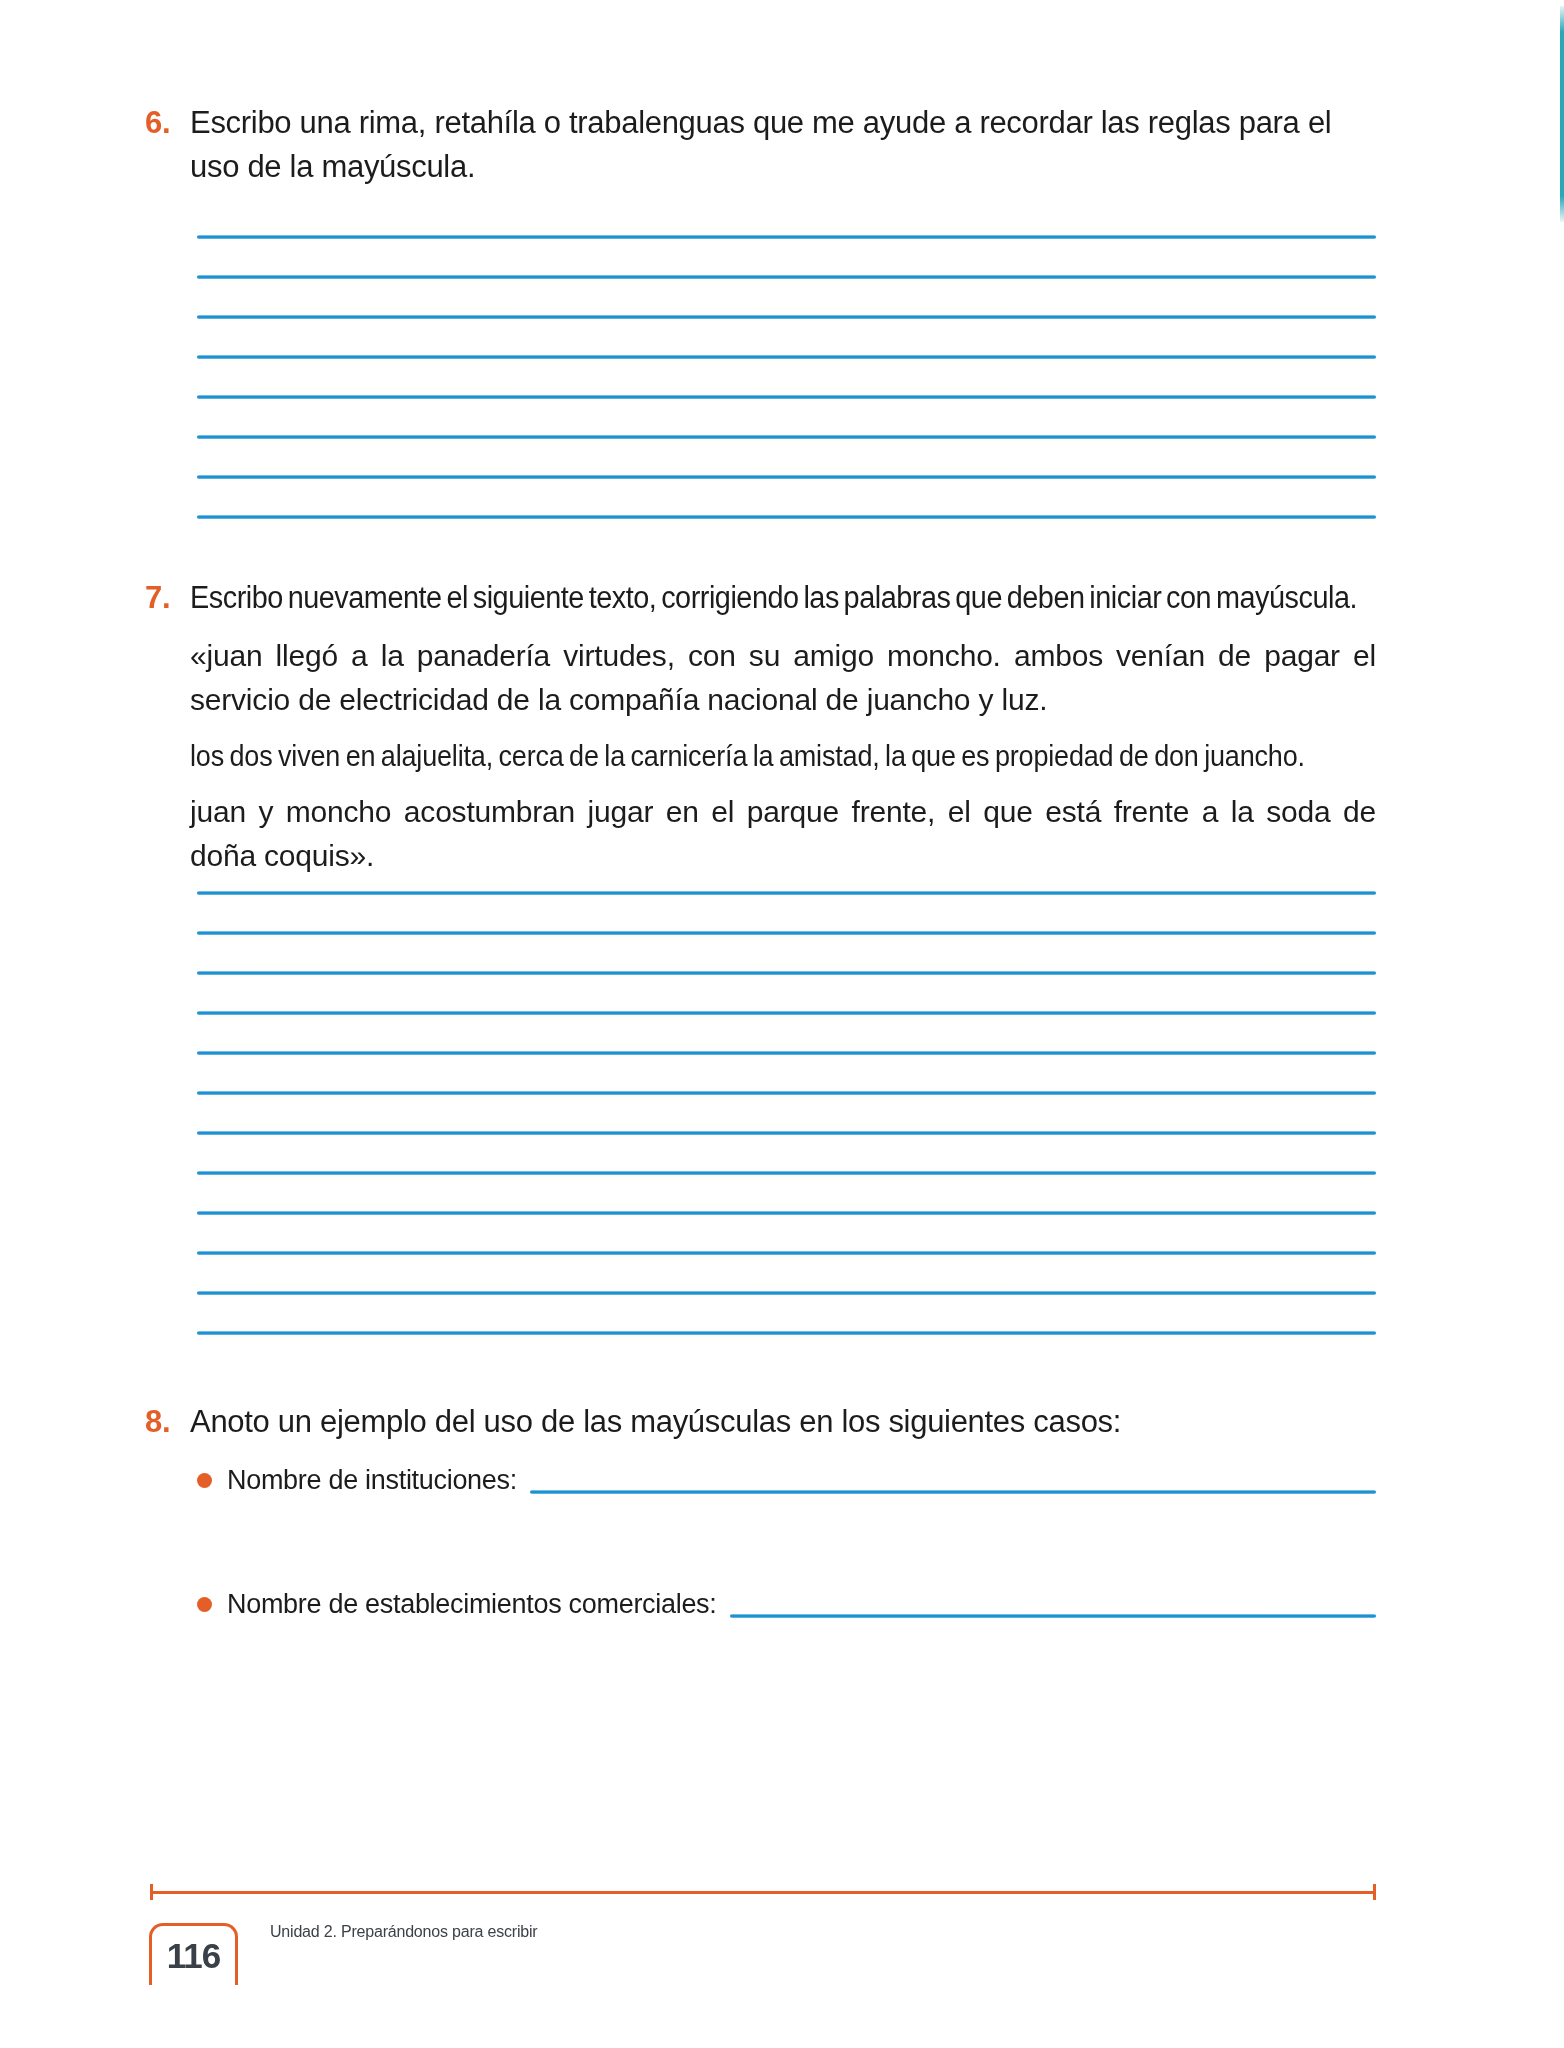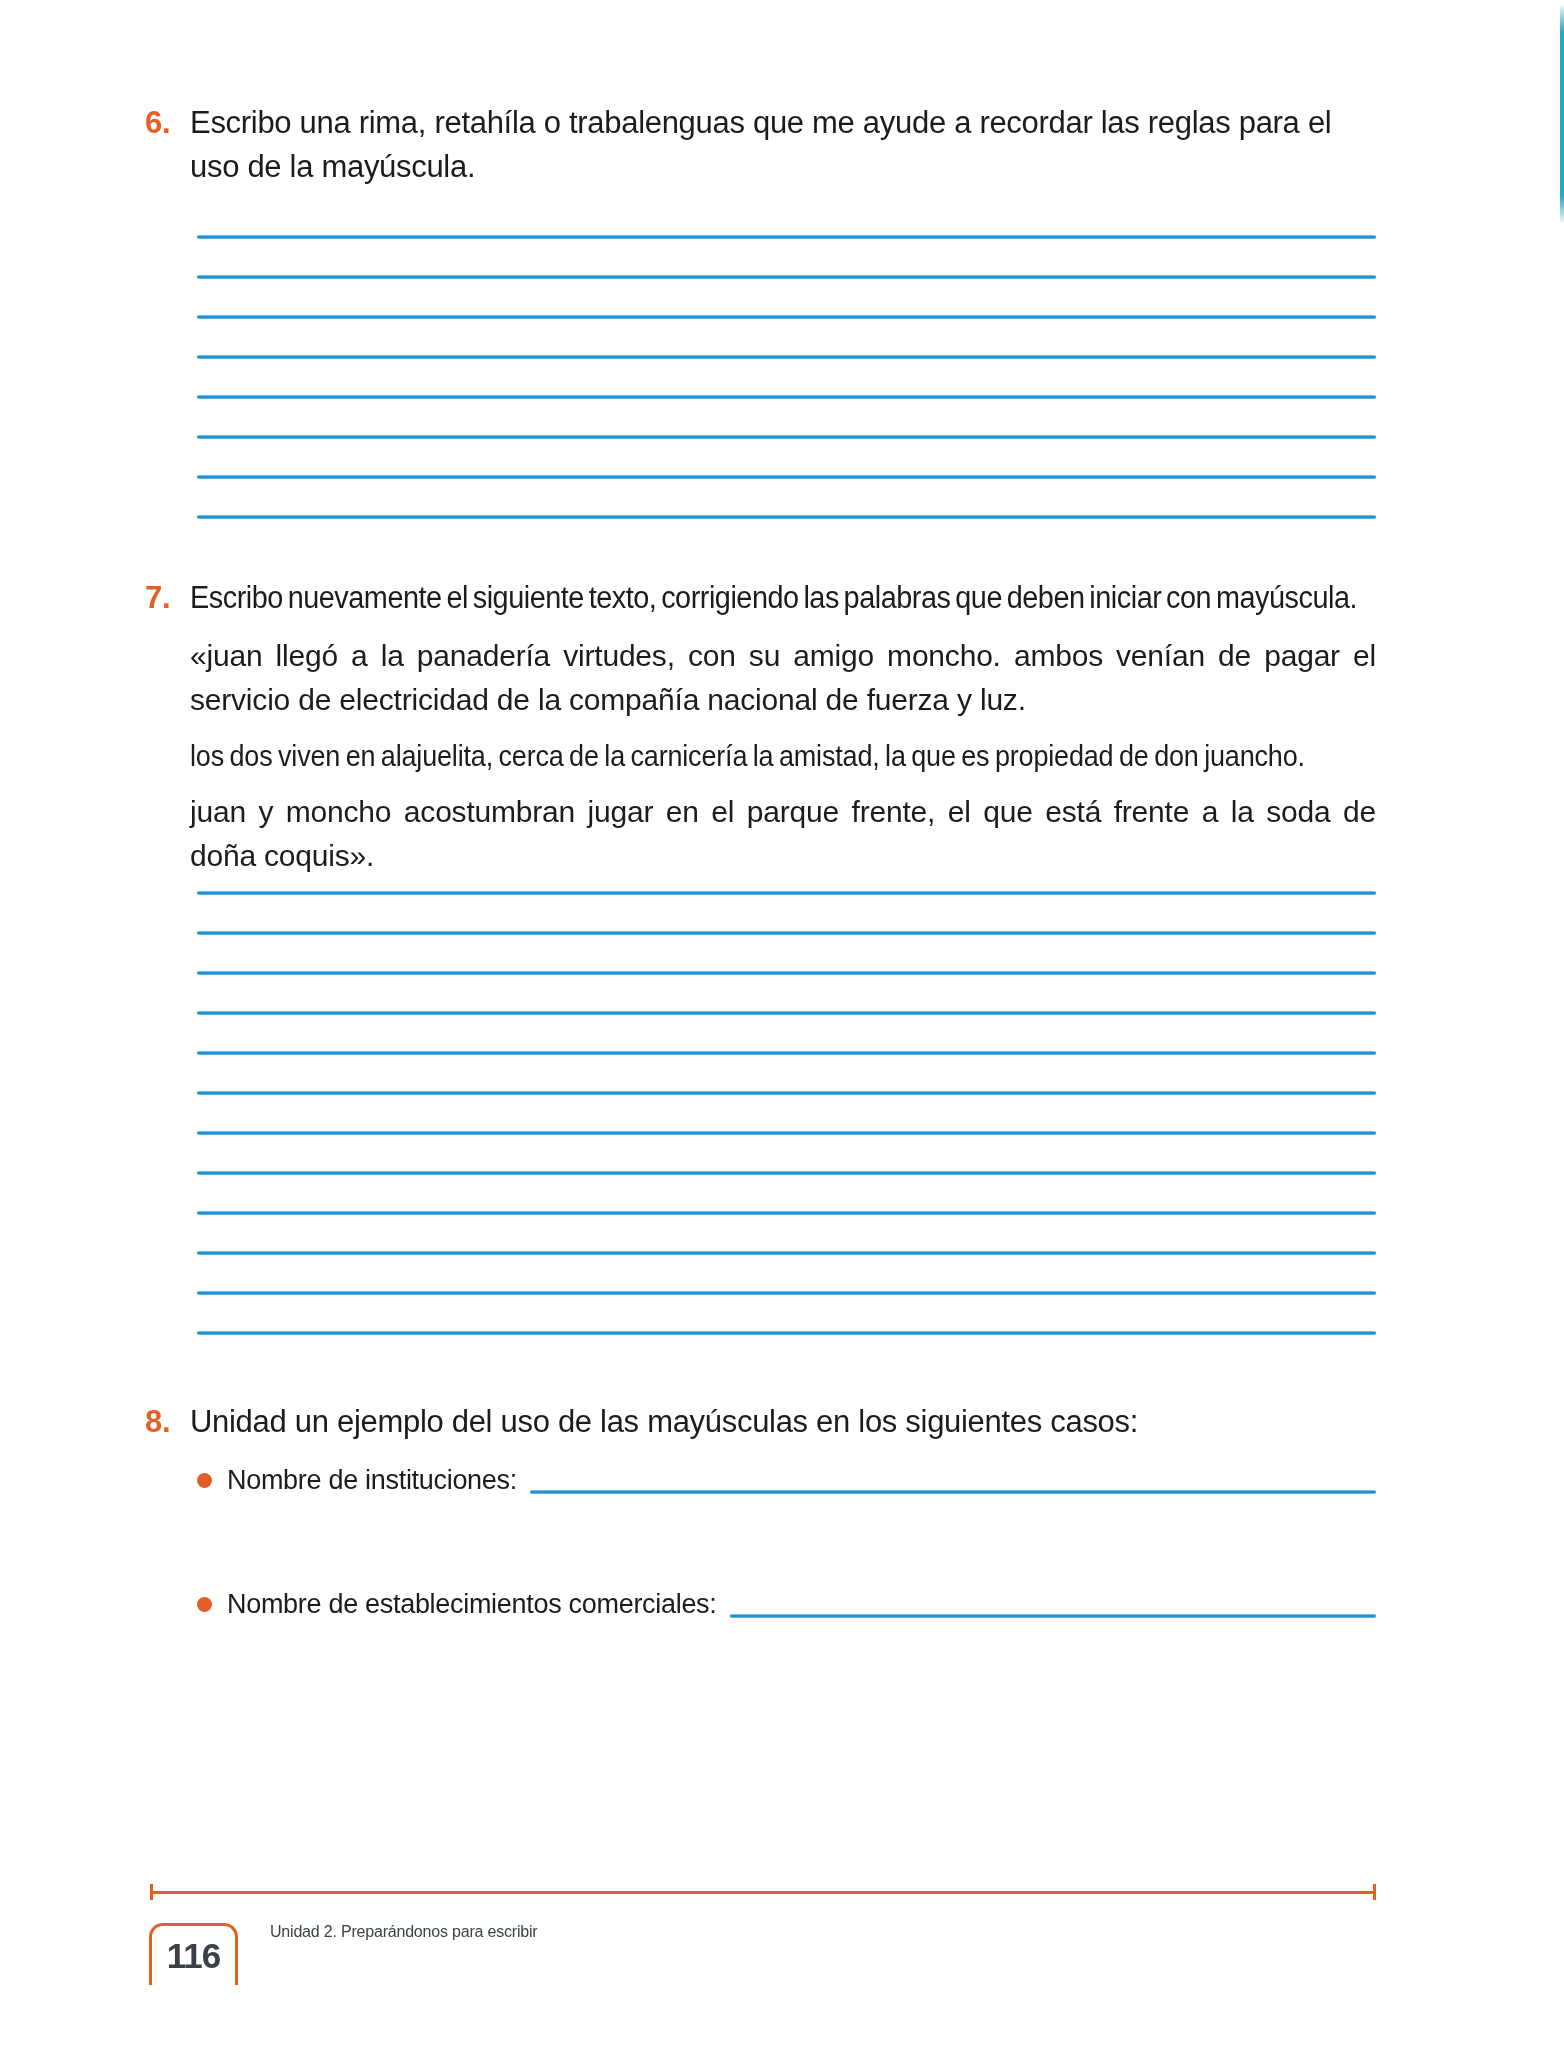--- a/index.html
+++ b/index.html
@@ -127,21 +127,21 @@
         <div class="rline"></div>
       </div>
   </section>
 
   <section class="exercise ex7">
     <div class="ex-head">
       <span class="ex-num">7.</span>
       <p class="ex-title condensed">Escribo nuevamente el siguiente texto, corrigiendo las palabras que deben iniciar con mayúscula.</p>
     </div>
     <div class="ex-body" id="paras7">
-        <p class="body-para justified">«juan llegó a la panadería virtudes, con su amigo moncho. ambos venían de pagar el servicio de electricidad de la compañía nacional de fuerza y luz.</p>
+        <p class="body-para justified">«juan llegó a la panadería virtudes, con su amigo moncho. ambos venían de pagar el servicio de electricidad de la compañía nacional de juancho y luz.</p>
         <p class="body-para single-line">los dos viven en alajuelita, cerca de la carnicería la amistad, la que es propiedad de don juancho.</p>
         <p class="body-para justified">juan y moncho acostumbran jugar en el parque frente, el que está frente a la soda de doña coquis».</p>
       </div>
     <div class="ruled-lines" id="lines7">
         <div class="rline"></div>
         <div class="rline"></div>
         <div class="rline"></div>
         <div class="rline"></div>
         <div class="rline"></div>
         <div class="rline"></div>
@@ -150,21 +150,21 @@
         <div class="rline"></div>
         <div class="rline"></div>
         <div class="rline"></div>
         <div class="rline"></div>
       </div>
   </section>
 
   <section class="exercise ex8">
     <div class="ex-head">
       <span class="ex-num">8.</span>
-      <p class="ex-title">Unidad un ejemplo del uso de las mayúsculas en los siguientes casos:</p>
+      <p class="ex-title">Anoto un ejemplo del uso de las mayúsculas en los siguientes casos:</p>
     </div>
     <div class="bullet-list" id="bullets8">
   <div class="bullet-row">
     <span class="bullet-dot"></span>
     <span class="bullet-label">Nombre de instituciones:</span>
     <span class="fill-line"></span>
   </div>
 
   <div class="bullet-row">
     <span class="bullet-dot"></span>

